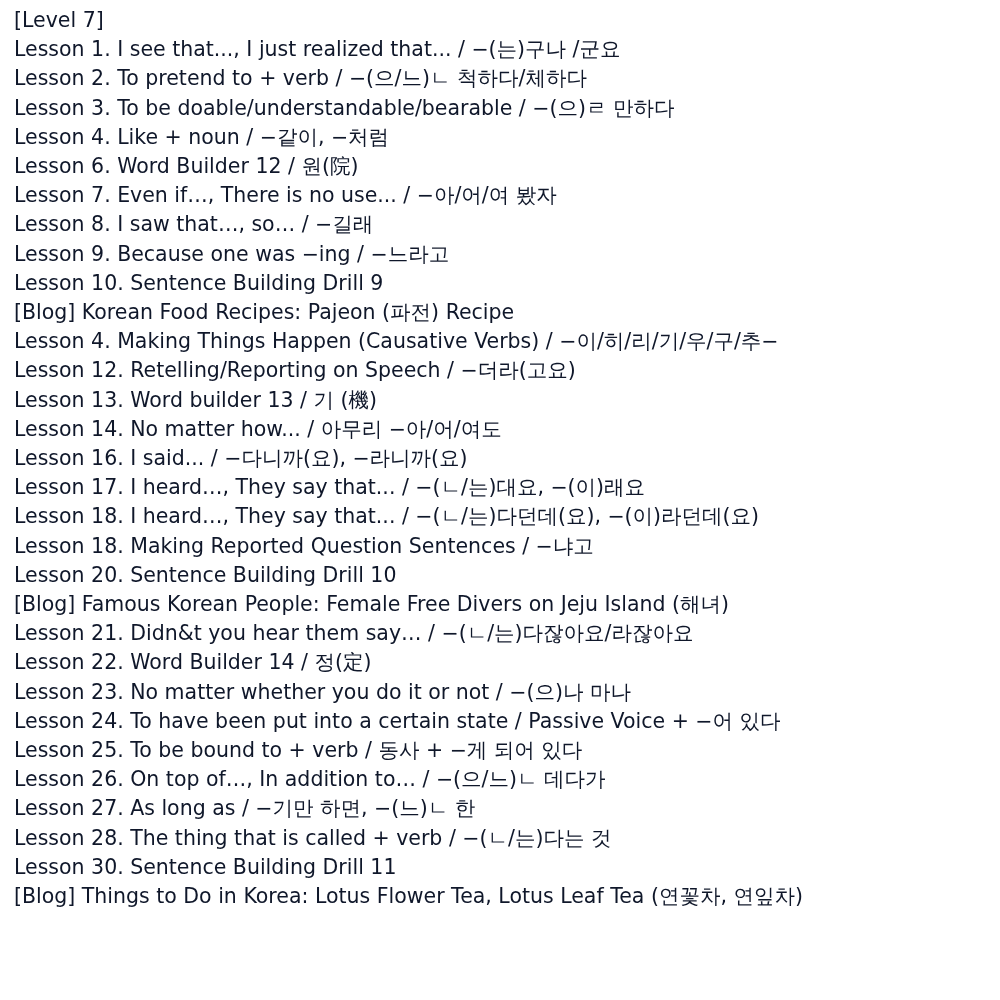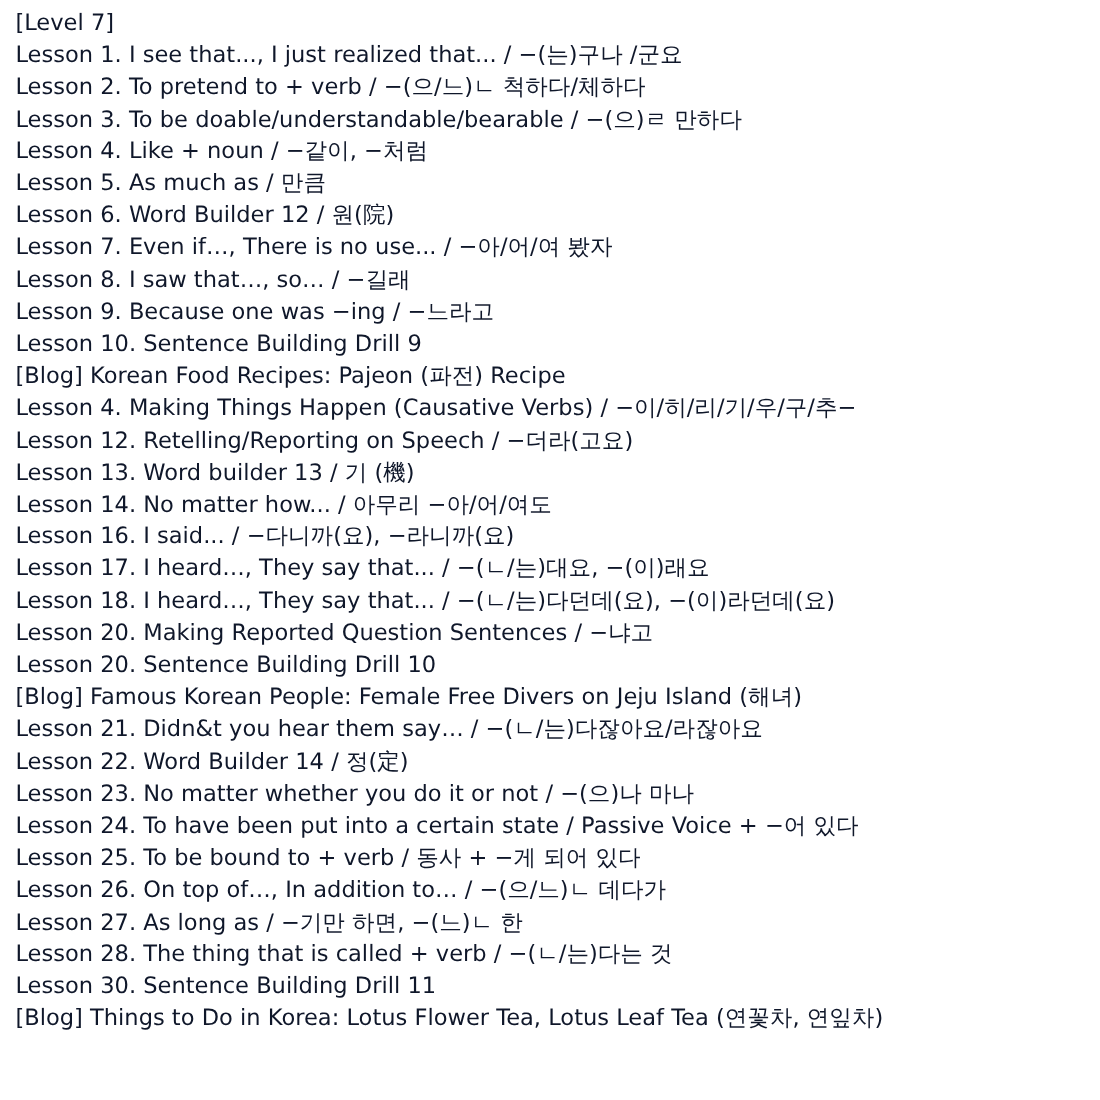--- a/index.html
+++ b/index.html
@@ -28,35 +28,34 @@
 </style>
 </head>
 <body>
 
 <div id="doc">
     <div class="line">[Level 7]</div>
     <div class="line">Lesson 1. I see that..., I just realized that... / −(는)구나 /군요</div>
     <div class="line">Lesson 2. To pretend to + verb / −(으/느)ㄴ 척하다/체하다</div>
     <div class="line">Lesson 3. To be doable/understandable/bearable / −(으)ㄹ 만하다</div>
     <div class="line">Lesson 4. Like + noun / −같이, −처럼</div>
-    <div class="line">Lesson 5. As much as / 만큼</div>
     <div class="line">Lesson 6. Word Builder 12 / 원(院)</div>
     <div class="line">Lesson 7. Even if…, There is no use... / −아/어/여 봤자</div>
     <div class="line">Lesson 8. I saw that…, so… / −길래</div>
     <div class="line">Lesson 9. Because one was −ing / −느라고</div>
     <div class="line">Lesson 10. Sentence Building Drill 9</div>
     <div class="line">[Blog] Korean Food Recipes: Pajeon (파전) Recipe</div>
     <div class="line">Lesson 4. Making Things Happen (Causative Verbs) / −이/히/리/기/우/구/추−</div>
     <div class="line">Lesson 12. Retelling/Reporting on Speech / −더라(고요)</div>
     <div class="line">Lesson 13. Word builder 13 / 기 (機)</div>
     <div class="line">Lesson 14. No matter how... / 아무리 −아/어/여도</div>
     <div class="line">Lesson 16. I said... / −다니까(요), −라니까(요)</div>
     <div class="line">Lesson 17. I heard…, They say that... / −(ㄴ/는)대요, −(이)래요</div>
     <div class="line">Lesson 18. I heard…, They say that... / −(ㄴ/는)다던데(요), −(이)라던데(요)</div>
-    <div class="line">Lesson 20. Making Reported Question Sentences / −냐고</div>
+    <div class="line">Lesson 18. Making Reported Question Sentences / −냐고</div>
     <div class="line">Lesson 20. Sentence Building Drill 10</div>
     <div class="line">[Blog] Famous Korean People: Female Free Divers on Jeju Island (해녀)</div>
     <div class="line">Lesson 21. Didn&amp;t you hear them say… / −(ㄴ/는)다잖아요/라잖아요</div>
     <div class="line">Lesson 22. Word Builder 14 / 정(定)</div>
     <div class="line">Lesson 23. No matter whether you do it or not / −(으)나 마나</div>
     <div class="line">Lesson 24. To have been put into a certain state / Passive Voice + −어 있다</div>
     <div class="line">Lesson 25. To be bound to + verb / 동사 + −게 되어 있다</div>
     <div class="line">Lesson 26. On top of…, In addition to… / −(으/느)ㄴ 데다가</div>
     <div class="line">Lesson 27. As long as / −기만 하면, −(느)ㄴ 한</div>
     <div class="line">Lesson 28. The thing that is called + verb / −(ㄴ/는)다는 것</div>

